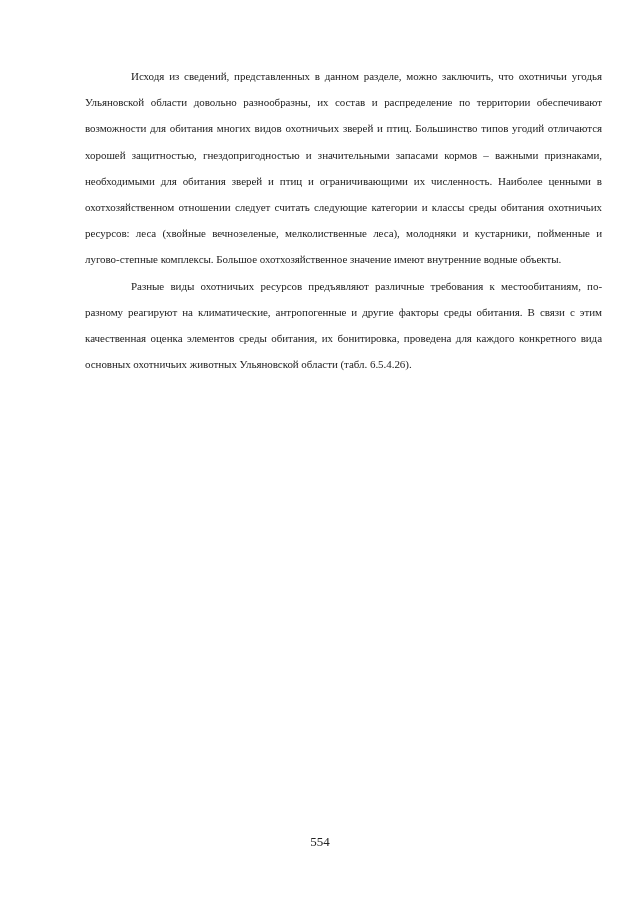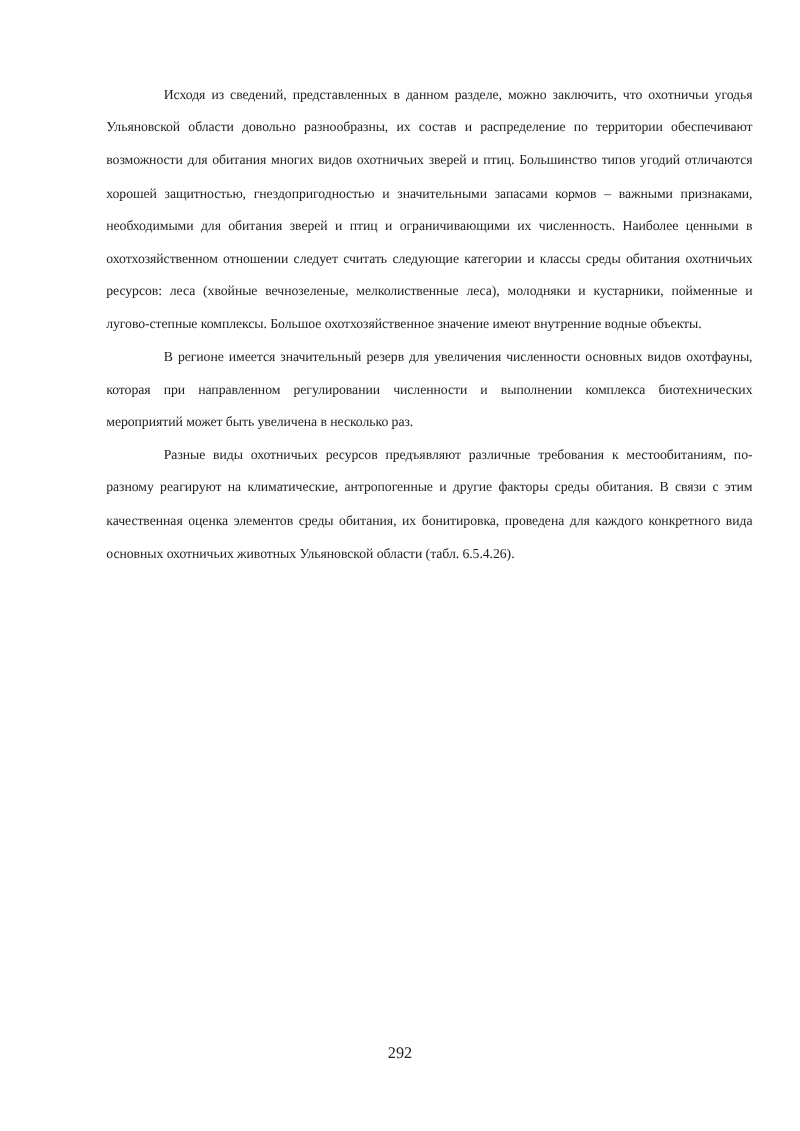--- a/index.html
+++ b/index.html
@@ -46,17 +46,16 @@
       line-height: 16px;
       color: #222222;
     }
   </style>
 </head>
 <body>
 
 <div class="page">
   <div class="body-text">
     <p class="para">Исходя из сведений, представленных в данном разделе, можно заключить, что охотничьи угодья Ульяновской области довольно разнообразны, их состав и распределение по территории обеспечивают возможности для обитания многих видов охотничьих зверей и птиц. Большинство типов угодий отличаются хорошей защитностью, гнездопригодностью и значительными запасами кормов – важными признаками, необходимыми для обитания зверей и птиц и ограничивающими их численность. Наиболее ценными в охотхозяйственном отношении следует считать следующие категории и классы среды обитания охотничьих ресурсов: леса (хвойные вечнозеленые, мелколиственные леса), молодняки и кустарники, пойменные и лугово-степные комплексы. Большое охотхозяйственное значение имеют внутренние водные объекты.</p>
-    <p class="para">В регионе имеется значительный резерв для увеличения численности основных видов охотфауны, которая при направленном регулировании численности и выполнении комплекса биотехнических мероприятий может быть увеличена в несколько раз.</p>
     <p class="para">Разные виды охотничьих ресурсов предъявляют различные требования к местообитаниям, по-разному реагируют на климатические, антропогенные и другие факторы среды обитания. В связи с этим качественная оценка элементов среды обитания, их бонитировка, проведена для каждого конкретного вида основных охотничьих животных Ульяновской области (табл. 6.5.4.26).</p>
   </div>
-  <div class="page-number">292</div>
+  <div class="page-number">554</div>
 </div>
 
 </body></html>

